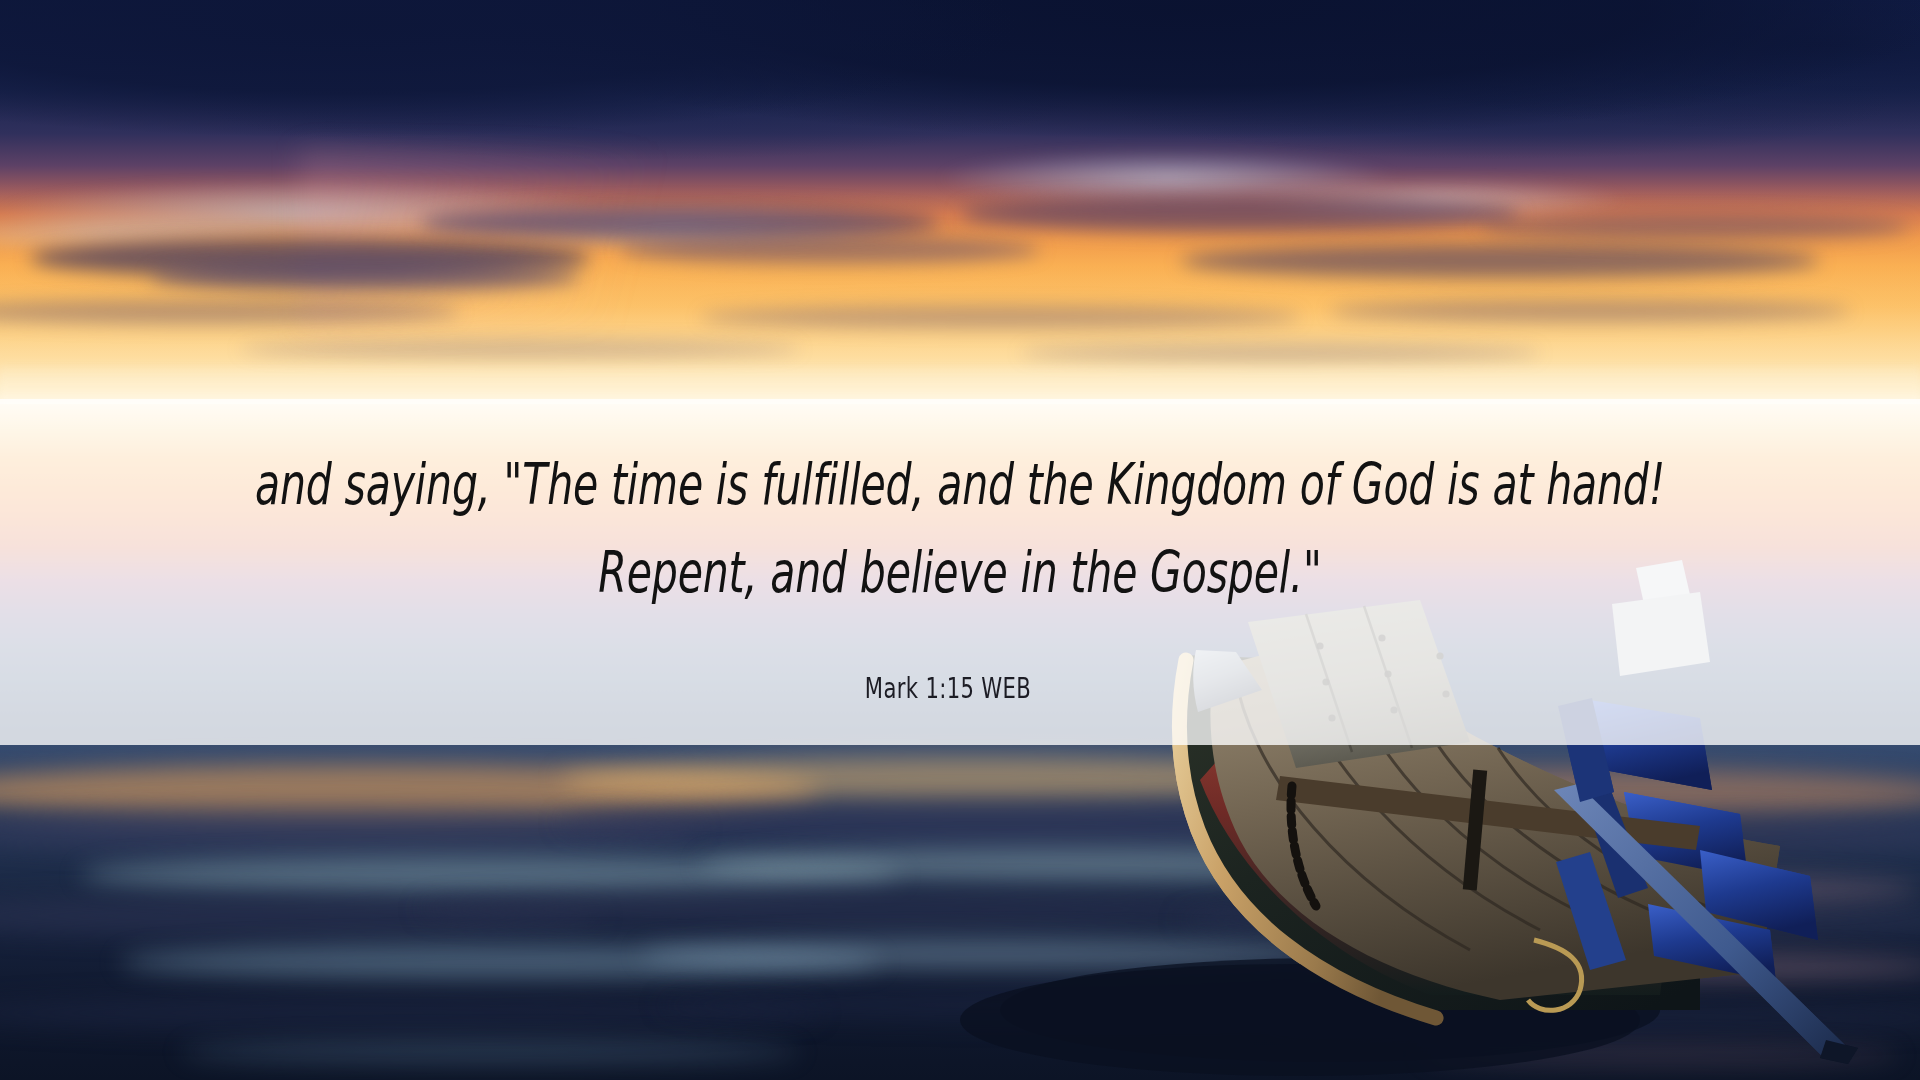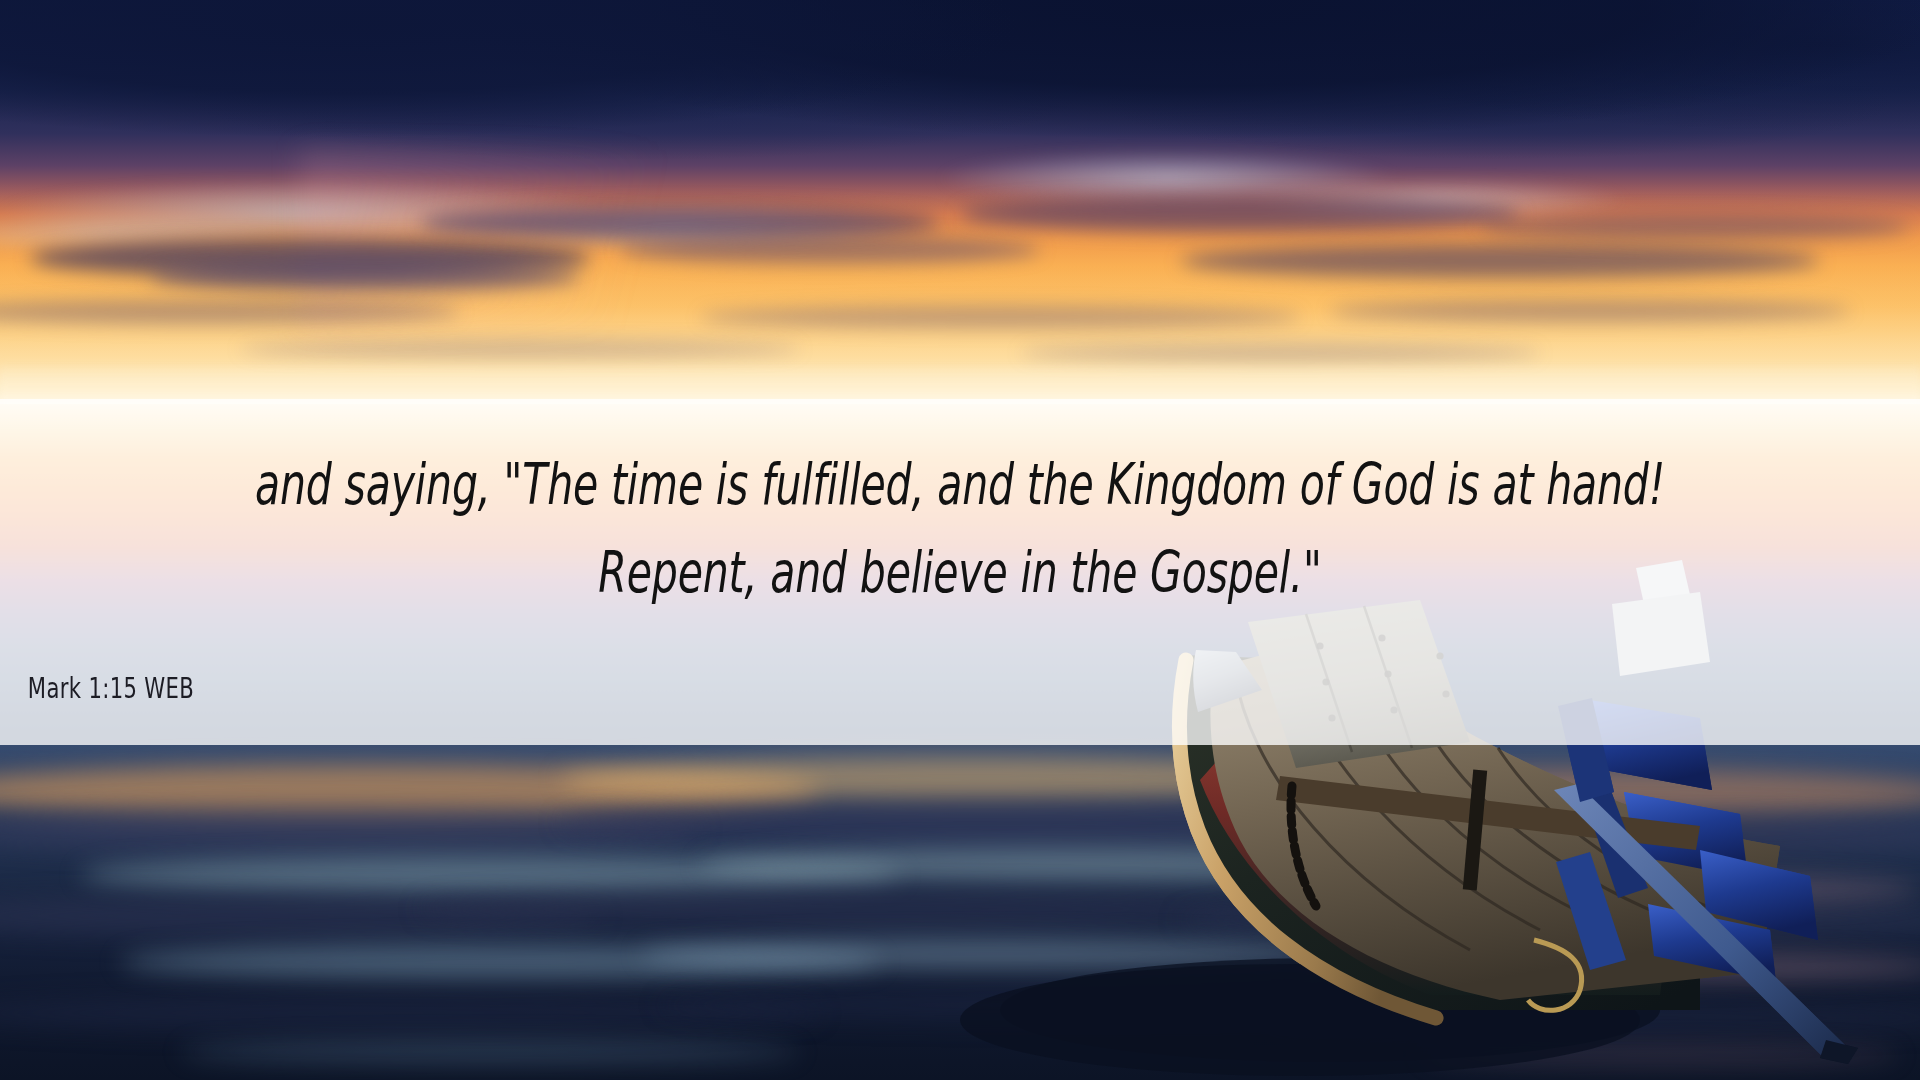--- a/index.html
+++ b/index.html
@@ -191,24 +191,24 @@
     font-size:57px;
     line-height:88px;
     letter-spacing:-0.2px;
     color:#121212;
     transform:scaleX(0.80);
     transform-origin:center;
     white-space:nowrap;
   }
   .attribution {
     position:absolute;
-    left:12px; top:672px;
+    left:0; top:672px;
     width:1896px;
     z-index:10;
-    text-align:left;
+    text-align:center;
   }
   .attribution-text {
     display:inline-block;
     font-family:"DejaVu Sans Condensed", "Liberation Sans Narrow", "Liberation Sans", sans-serif;
     font-style:normal;
     font-weight:400;
     font-size:28px;
     letter-spacing:0.4px;
     color:#1c1c24;
     transform:scaleX(0.84);

